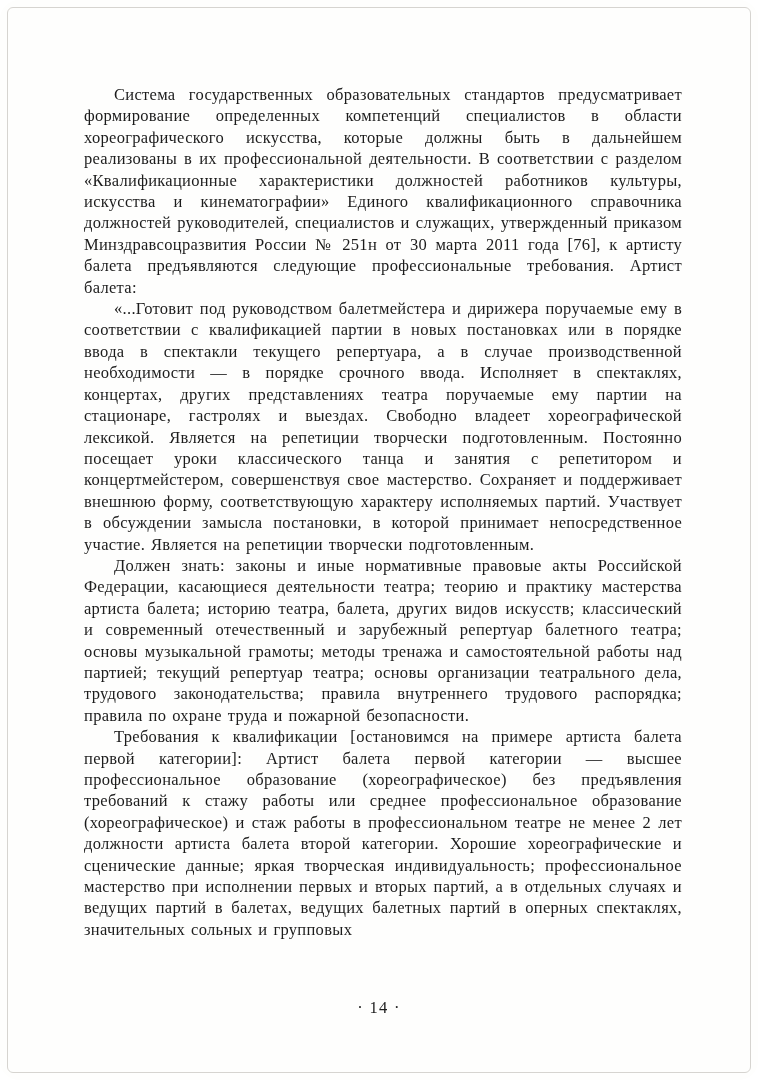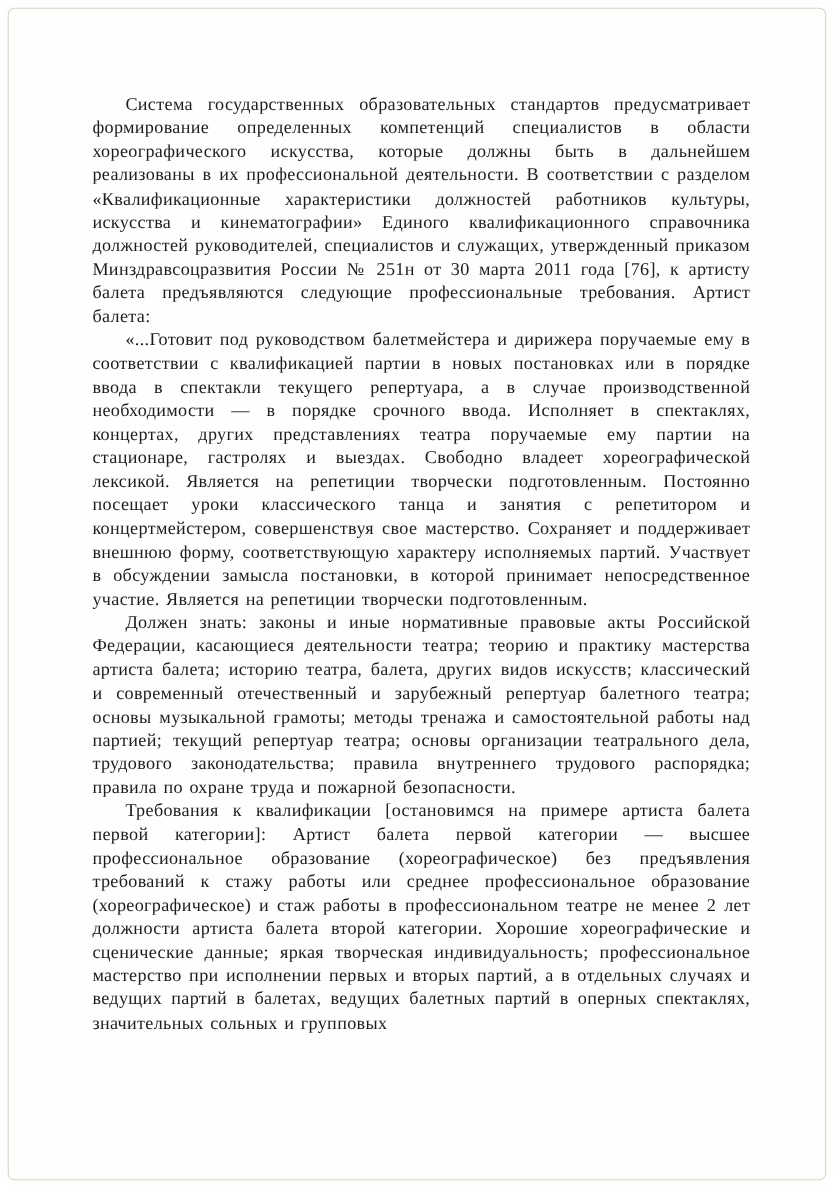--- a/index.html
+++ b/index.html
@@ -63,13 +63,14 @@
 <div class="page">
   <div class="page-frame"></div>
 
   <div class="text-block">
     <p>Система государственных образовательных стандартов предусматривает формирование определенных компетенций специалистов в области хореографического искусства, которые должны быть в дальнейшем реализованы в их профессиональной деятельности. В соответствии с разделом «Квалификационные характеристики должностей работников культуры, искусства и кинематографии» Единого квалификационного справочника должностей руководителей, специалистов и служащих, утвержденный приказом Минздравсоцразвития России № 251н от 30 марта 2011 года [76], к артисту балета предъявляются следующие профессиональные требования. Артист балета:</p>
     <p>«...Готовит под руководством балетмейстера и дирижера поручаемые ему в соответствии с квалификацией партии в новых постановках или в порядке ввода в спектакли текущего репертуара, а в случае производственной необходимости — в порядке срочного ввода. Исполняет в спектаклях, концертах, других представлениях театра поручаемые ему партии на стационаре, гастролях и выездах. Свободно владеет хореографической лексикой. Является на репетиции творчески подготовленным. Постоянно посещает уроки классического танца и занятия с репетитором и концертмейстером, совершенствуя свое мастерство. Сохраняет и поддерживает внешнюю форму, соответствующую характеру исполняемых партий. Участвует в обсуждении замысла постановки, в которой принимает непосредственное участие. Является на репетиции творчески подготовленным.</p>
     <p>Должен знать: законы и иные нормативные правовые акты Российской Федерации, касающиеся деятельности театра; теорию и практику мастерства артиста балета; историю театра, балета, других видов искусств; классический и современный отечественный и зарубежный репертуар балетного театра; основы музыкальной грамоты; методы тренажа и самостоятельной работы над партией; текущий репертуар театра; основы организации театрального дела, трудового законодательства; правила внутреннего трудового распорядка; правила по охране труда и пожарной безопасности.</p>
     <p>Требования к квалификации [остановимся на примере артиста балета первой категории]: Артист балета первой категории — высшее профессиональное образование (хореографическое) без предъявления требований к стажу работы или среднее профессиональное образование (хореографическое) и стаж работы в профессиональном театре не менее 2 лет должности артиста балета второй категории. Хорошие хореографические и сценические данные; яркая творческая индивидуальность; профессиональное мастерство при исполнении первых и вторых партий, а в отдельных случаях и ведущих партий в балетах, ведущих балетных партий в оперных спектаклях, значительных сольных и групповых</p>
   </div>
 
+  <div class="page-number">· 14 ·</div>
 </div>
 
 </body></html>

